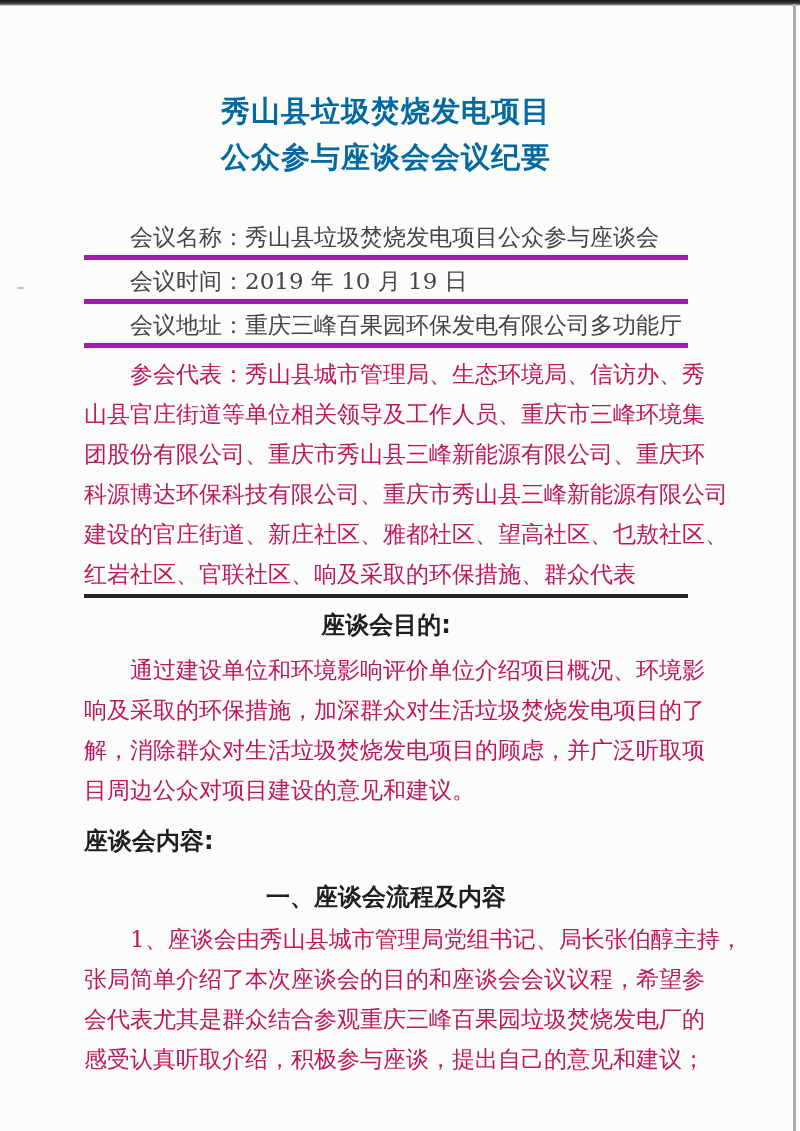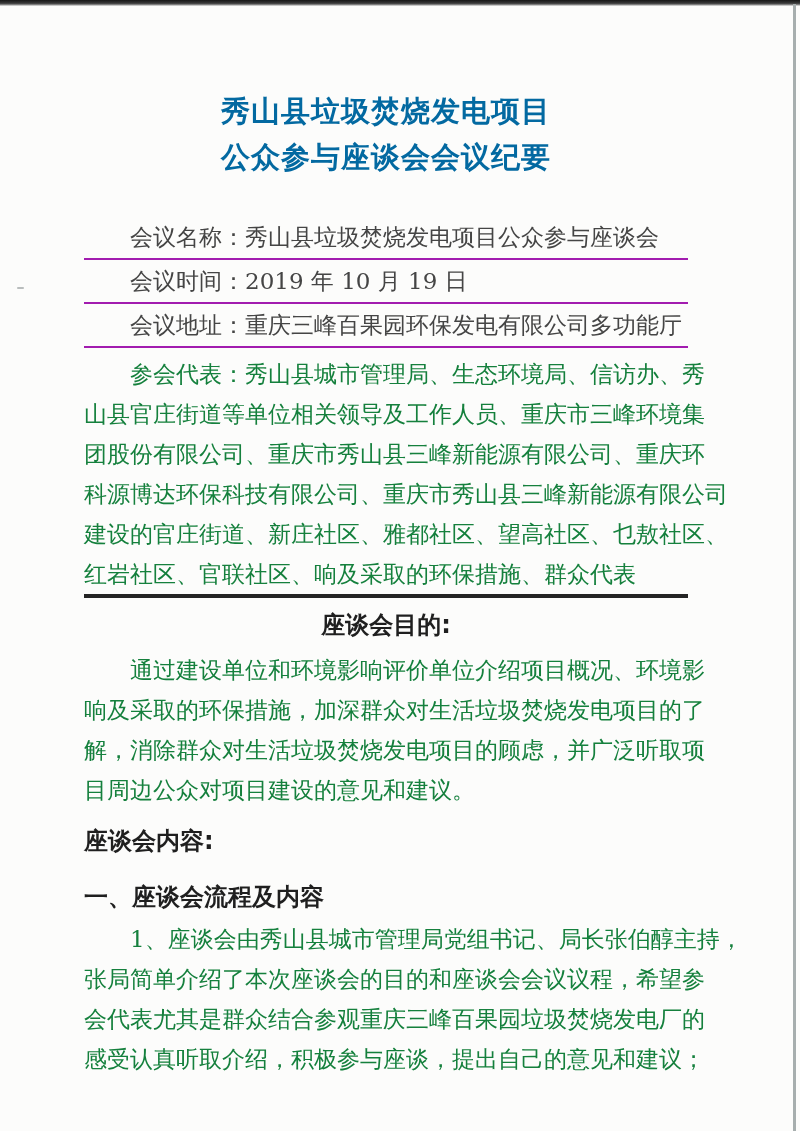--- a/index.html
+++ b/index.html
@@ -36,46 +36,46 @@
     font-weight: bold;
     color: #0369a1;
     letter-spacing: 1px;
     font-family: "DejaVu Serif", "Liberation Serif", serif;
   }
   .meta-table { margin-top: 36px; font-size: 23px; }
   .meta-row {
     height: 44px;
     line-height: 42px;
     padding-left: 46px;
-    border-bottom: 2px solid #a21caf;
+    border-bottom: 5px solid #a21caf;
     white-space: nowrap;
     color: #454545;
   }
   .participants { padding-top: 6px; border-bottom: 4px solid #242424; }
   .pline {
     height: 40px;
     line-height: 40px;
     font-size: 23px;
-    color: #15803d;
+    color: #be185d;
     text-align: justify;
     text-align-last: justify;
     white-space: nowrap;
   }
   .pline.indent { text-indent: 46px; }
   .pline.last { text-align-last: left; }
   .heading {
     font-family: "DejaVu Sans", "Liberation Sans", sans-serif;
     font-weight: bold;
     font-size: 24px;
     color: #1f1f1f;
     line-height: 34px;
   }
   .h-purpose  { margin-top: 10px; text-align: center; }
   .h-content  { margin-top: 14px; }
-  .h-section1 { margin-top: 22px; }
+  .h-section1 { margin-top: 22px; text-align: center; }
   .para { margin-top: 8px; }
   .para-gap { margin-top: 5px; }
 </style>
 </head>
 <body>
 
 <div class="scan-top-edge"></div>
 <div class="scan-right-edge"></div>
 <div class="scan-speck"></div>
 

